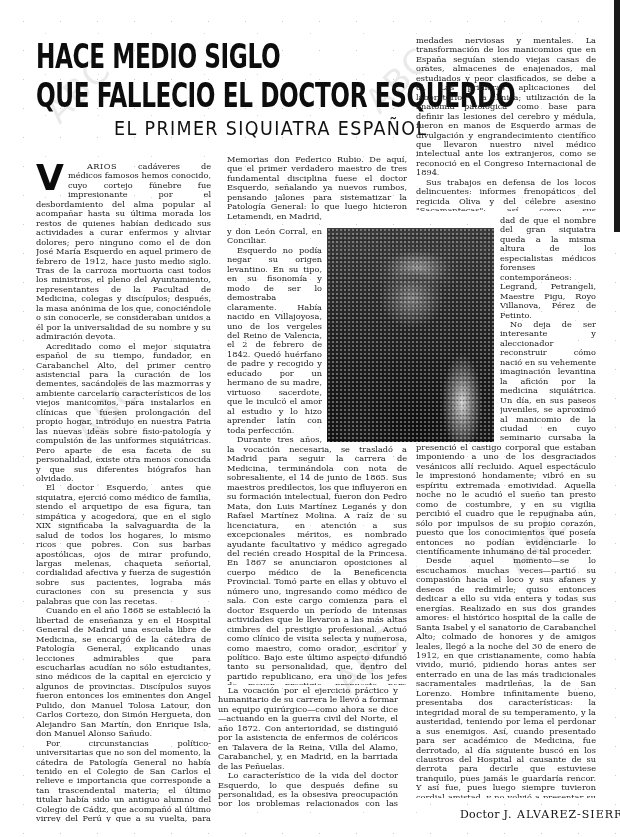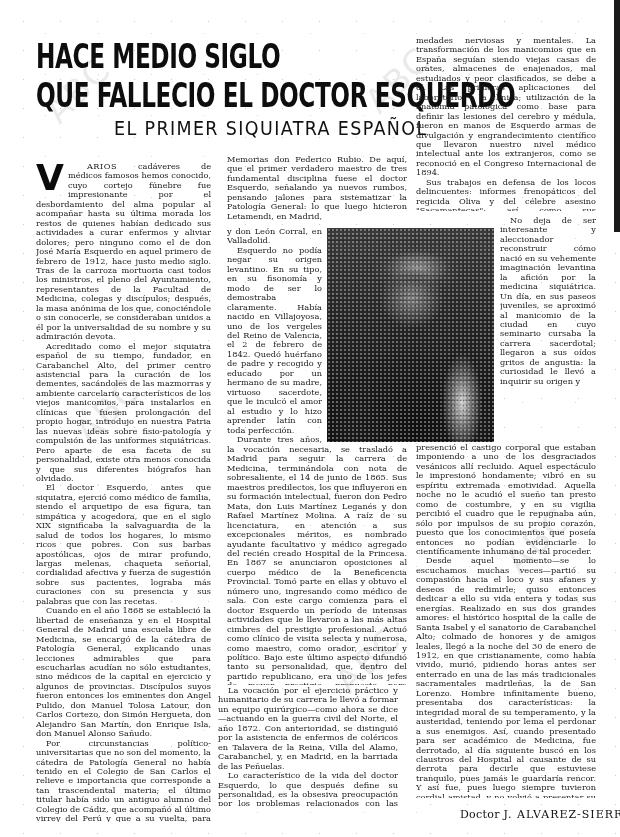--- a/index.html
+++ b/index.html
@@ -120,39 +120,40 @@
     <p>Acreditado como el mejor siquiatra español de su tiempo, fundador, en Carabanchel Alto, del primer centro asistencial para la curación de los dementes, sacándoles de las mazmorras y ambiente carcelario característicos de los viejos manicomios, para instalarlos en clínicas que fuesen prolongación del propio hogar, introdujo en nuestra Patria las nuevas ideas sobre fisio-patología y compulsión de las uniformes siquiátricas. Pero aparte de esa faceta de su personalidad, existe otra menos conocida y que sus diferentes biógrafos han olvidado.</p>
     <p>El doctor Esquerdo, antes que siquiatra, ejerció como médico de familia, siendo el arquetipo de esa figura, tan simpática y acogedora, que en el siglo XIX significaba la salvaguardia de la salud de todos los hogares, lo mismo ricos que pobres. Con sus barbas apostólicas, ojos de mirar profundo, largas melenas, chaqueta señorial, cordialidad afectiva y fuerza de sugestión sobre sus pacientes, lograba más curaciones con su presencia y sus palabras que con las recetas.</p>
     <p>Cuando en el año 1868 se estableció la libertad de enseñanza y en el Hospital General de Madrid una escuela libre de Medicina, se encargó de la cátedra de Patología General, explicando unas lecciones admirables que para escucharlas acudían no sólo estudiantes, sino médicos de la capital en ejercicio y algunos de provincias. Discípulos suyos fueron entonces los eminentes don Angel Pulido, don Manuel Tolosa Latour, don Carlos Cortezo, don Simón Hergueta, don Alejandro San Martín, don Enrique Isla, don Manuel Alonso Sañudo.</p>
     <p>Por circunstancias político-universitarias que no son del momento, la cátedra de Patología General no había tenido en el Colegio de San Carlos el relieve e importancia que corresponde a tan trascendental materia; el último titular había sido un antiguo alumno del Colegio de Cádiz, que acompañó al último virrey del Perú y que a su vuelta, para premiarle sus servicios en aquel difícil viaje, le dieron en la Universidad Central la referida cátedra, desempeñándola hasta que murió octogenario, y dando lugar a un anecdotario pintoresco de Andalucía ocurrente que refiere en sus</p>
   </div>
 
   <div class="col col2a">
     <p class="noindent">Memorias don Federico Rubio. De aquí, que el primer verdadero maestro de tres fundamental disciplina fuese el doctor Esquerdo, señalando ya nuevos rumbos, pensando jalones para sistematizar la Patología General: lo que luego hicieron Letamendi, en Madrid,</p>
   </div>
   <div class="col col2b">
-    <p class="noindent">y don León Corral, en Valladolid.</p>
+    <p class="noindent">y don León Corral, en Conciliar.</p>
     <p>Esquerdo no podía negar su origen levantino. En su tipo, en su fisonomía y modo de ser lo demostraba claramente. Había nacido en Villajoyosa, uno de los vergeles del Reino de Valencia, el 2 de febrero de 1842. Quedó huérfano de padre y recogido y educado por un hermano de su madre, virtuoso sacerdote, que le inculcó el amor al estudio y lo hizo aprender latín con toda perfección.</p>
     <p>Durante tres años, estudió en el Seminario Conciliar de la provincia. Faltándole</p>
   </div>
   <div class="col col2c">
     <p class="noindent">la vocación necesaria, se trasladó a Madrid para seguir la carrera de Medicina, terminándola con nota de sobresaliente, el 14 de junio de 1865. Sus maestros predilectos, los que influyeron en su formación intelectual, fueron don Pedro Mata, don Luis Martínez Leganés y don Rafael Martínez Molina. A raíz de su licenciatura, en atención a sus excepcionales méritos, es nombrado ayudante facultativo y médico agregado del recién creado Hospital de la Princesa. En 1867 se anunciaron oposiciones al cuerpo médico de la Beneficencia Provincial. Tomó parte en ellas y obtuvo el número uno, ingresando como médico de sala. Con este cargo comienza para el doctor Esquerdo un período de intensas actividades que le llevaron a las más altas cimbres del prestigio profesional. Actuó como clínico de visita selecta y numerosa, como maestro, como orador, escritor y político. Bajo este último aspecto difundió tanto su personalidad, que, dentro del partido republicano, era uno de los jefes de mayor prestigio, propuesto para ministro, cargo que no aceptó.</p>
   </div>
   <div class="col col2d">
     <p>La vocación por el ejercicio práctico y humanitario de su carrera le llevó a formar un equipo quirúrgico—como ahora se dice—actuando en la guerra civil del Norte, el año 1872. Con anterioridad, se distinguió por la asistencia de enfermos de coléricos en Talavera de la Reina, Villa del Alamo, Carabanchel, y, en Madrid, en la barriada de las Peñuelas.</p>
     <p>Lo característico de la vida del doctor Esquerdo, lo que después define su personalidad, es la obsesiva preocupación por los problemas relacionados con las enfer-</p>
   </div>
 
   <div class="photo" aria-label="portrait-of-doctor-esquerdo"></div>
 
   <div class="col col3a">
     <p class="noindent">medades nerviosas y mentales. La transformación de los manicomios que en España seguían siendo viejas casas de orates, almacenes de enajenados, mal estudiados y peor clasificados, se debe a él. Las primeras aplicaciones del laboratorio, a la clínica; utilización de la anatomía patológica como base para definir las lesiones del cerebro y médula, fueron en manos de Esquerdo armas de divulgación y engrandecimiento científico que llevaron nuestro nivel médico intelectual ante los extranjeros, como se reconoció en el Congreso Internacional de 1894.</p>
     <p>Sus trabajos en defensa de los locos delincuentes: informes frenopáticos del regicida Oliva y del célebre asesino "Sacamantecas"; así como sus modificaciones a las reformas del Código penal, pueden ser leídos y analizados hoy, en la seguri-</p>
   </div>
   <div class="col col3b">
+    <p class="noindent">dad de que el nombre del gran siquiatra queda a la misma altura de los especialistas médicos forenses contemporáneos: Legrand, Petrangeli, Maestre Pigu, Royo Villanova, Pérez de Petinto.</p>
     <p>No deja de ser interesante y aleccionador reconstruir cómo nació en su vehemente imaginación levantina la afición por la medicina siquiátrica. Un día, en sus paseos juveniles, se aproximó al manicomio de la ciudad en cuyo seminario cursaba la carrera sacerdotal; llegaron a sus oídos gritos de angustia: la curiosidad le llevó a inquirir su origen y</p>
   </div>
   <div class="col col3c">
     <p class="noindent">presenció el castigo corporal que estaban imponiendo a uno de los desgraciados vesánicos allí recluido. Aquel espectáculo le impresionó hondamente; vibró en su espíritu extremada emotividad. Aquella noche no le acudió el sueño tan presto como de costumbre, y en su vigilia percibió el cuadro que le repugnaba aún, sólo por impulsos de su propio corazón, puesto que los conocimientos que poseía entonces no podían evidenciarle lo científicamente inhumano de tal proceder.</p>
     <p>Desde aquel momento—se lo escuchamos muchas veces—partió su compasión hacia el loco y sus afanes y deseos de redimirle; quiso entonces dedicar a ello su vida entera y todas sus energías. Realizado en sus dos grandes amores: el histórico hospital de la calle de Santa Isabel y el sanatorio de Carabanchel Alto; colmado de honores y de amigos leales, llegó a la noche del 30 de enero de 1912, en que cristianamente, como había vivido, murió, pidiendo horas antes ser enterrado en una de las más tradicionales sacramentales madrileñas, la de San Lorenzo. Hombre infinitamente bueno, presentaba dos características: la integridad moral de su temperamento, y la austeridad, teniendo por lema el perdonar a sus enemigos. Así, cuando presentado para ser académico de Medicina, fue derrotado, al día siguiente buscó en los claustros del Hospital al causante de su derrota para decirle que estuviese tranquilo, pues jamás le guardaría rencor. Y así fue, pues luego siempre tuvieron cordial amistad, y no volvió a presentar su candidatura.</p>
   </div>
 
   <div class="byline">
     <span>Doctor</span>
     <span class="name">J. ALVAREZ-SIERRA</span>

